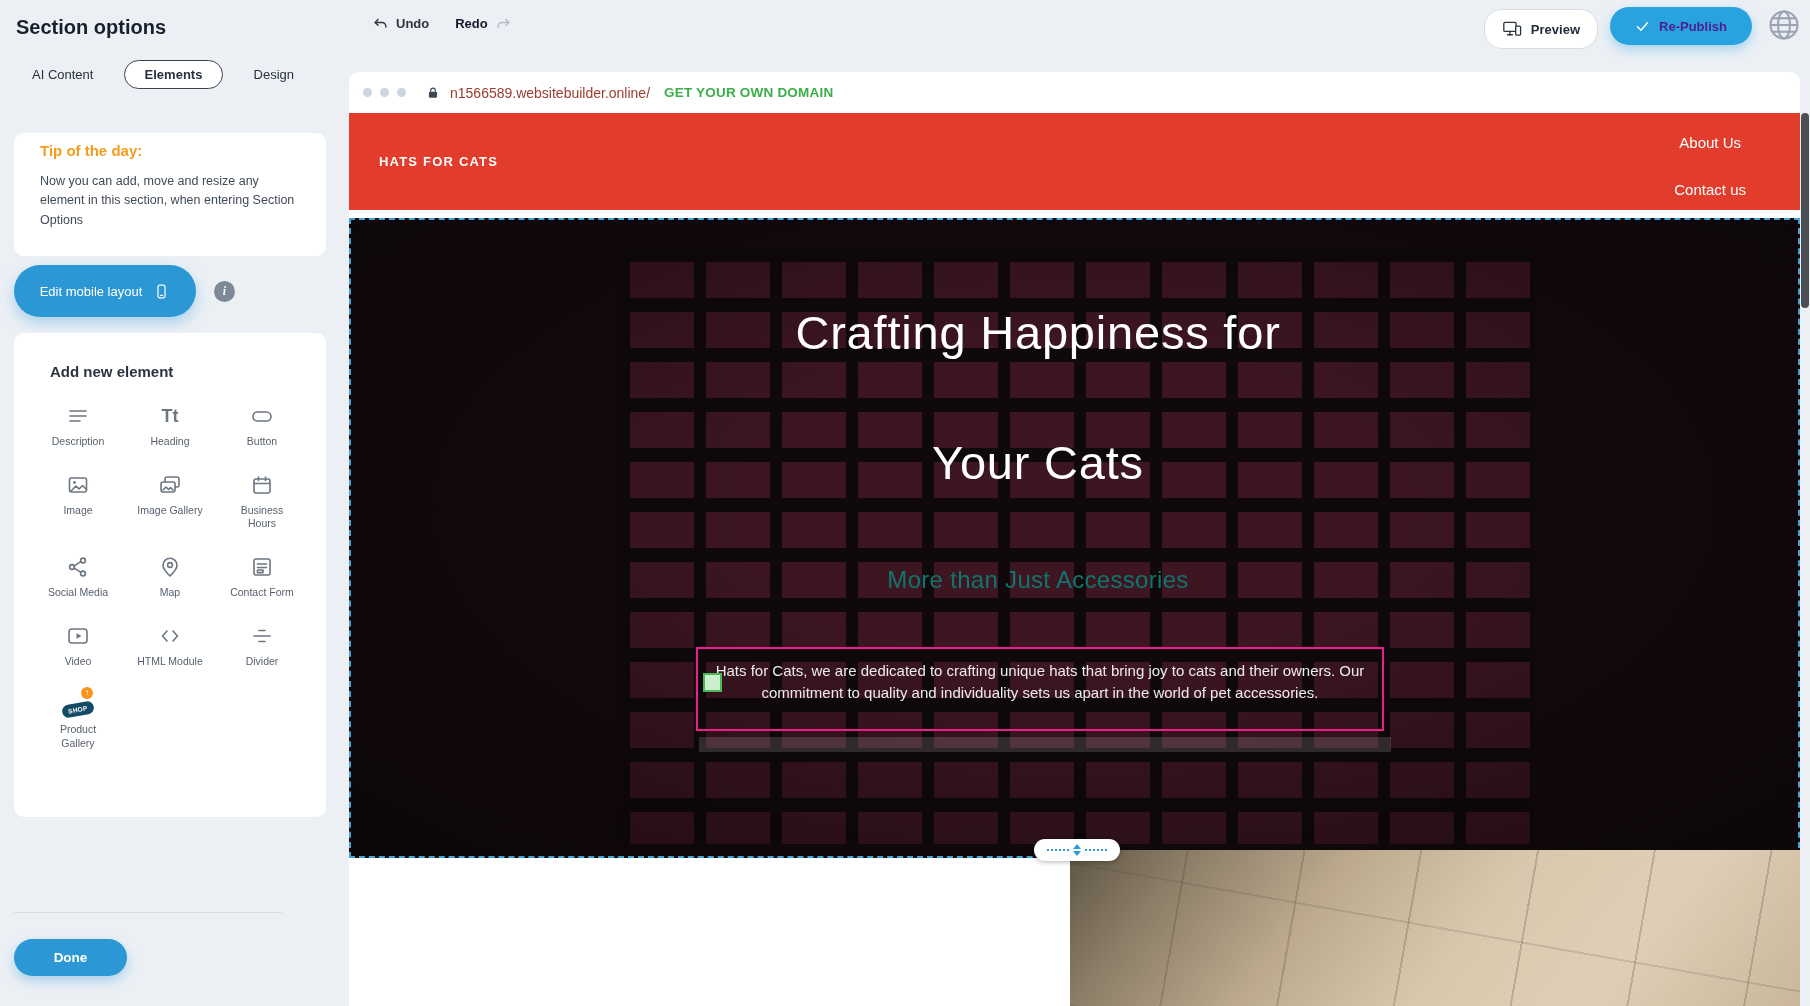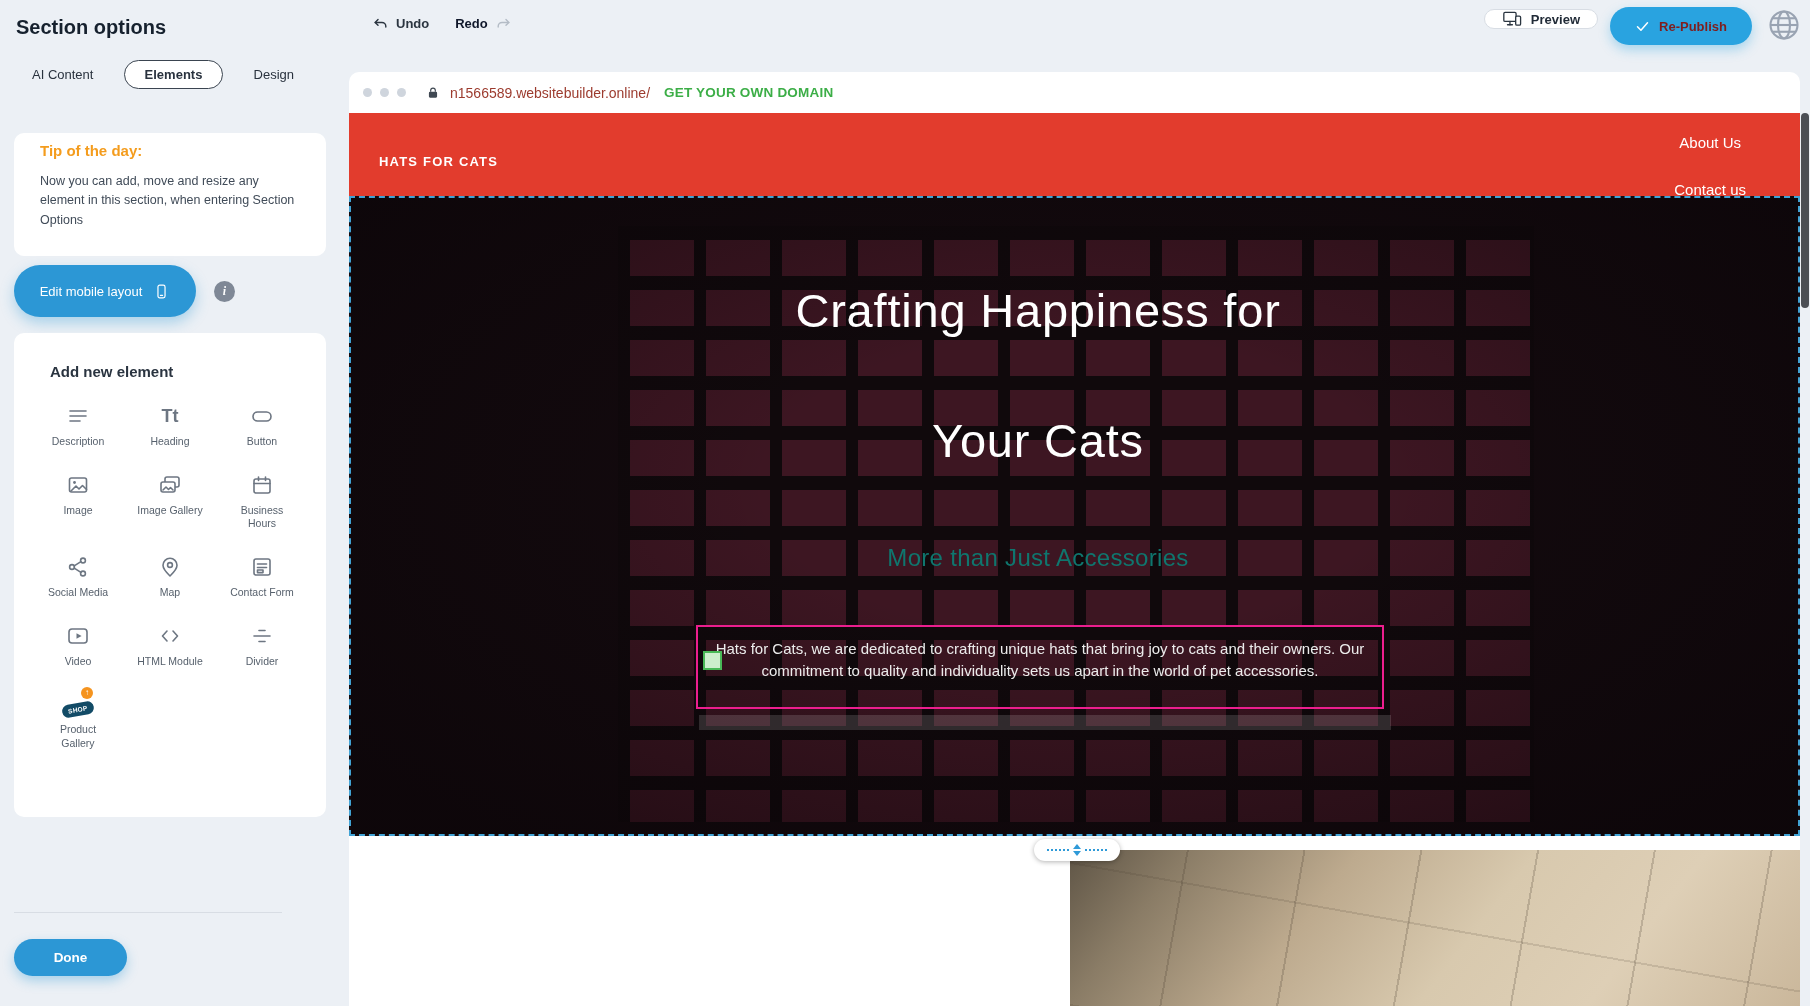--- a/index.html
+++ b/index.html
@@ -10,26 +10,26 @@
   
   .section-title { position:absolute; left:16px; top:16px; font-size:20px; font-weight:700; color:#16212e; }
   .undo-redo { position:absolute; left:372px; top:15px; display:flex; align-items:center; gap:26px; }
   .undo-btn, .redo-btn { display:flex; align-items:center; gap:7px; font-size:13px; font-weight:700; cursor:pointer; }
   .undo-btn { color:#2b3540; }
   .redo-btn { color:#0f172a; }
   .undo-btn svg, .redo-btn svg { width:17px; height:17px; fill:none; stroke-width:2; stroke-linecap:round; stroke-linejoin:round; }
   .undo-btn svg { stroke:#2b3540; }
   .redo-btn svg { stroke:#b4bcc6; }
 
-  .preview-btn { position:absolute; right:212px; top:9px; height:20px; padding:0 17px; border-radius:18px;
+  .preview-btn { position:absolute; right:212px; top:9px; height:40px; padding:0 17px; border-radius:18px;
     background:#fff; border:1px solid #d8dde4; display:flex; align-items:center; gap:9px;
     font-size:13px; font-weight:700; color:#222c38; cursor:pointer; }
   .preview-btn svg { width:20px; height:18px; fill:none; stroke:#2a3540; stroke-width:1.6; stroke-linecap:round; }
   .republish-btn { position:absolute; right:58px; top:7px; height:38px; width:142px; border-radius:19px;
-    background:#29a3e0; color:#7f1d1d; display:flex; align-items:center; justify-content:center; gap:9px;
+    background:#29a3e0; color:#4c1d95; display:flex; align-items:center; justify-content:center; gap:9px;
     font-size:13px; font-weight:700; cursor:pointer; box-shadow:0 5px 12px rgba(41,163,224,.35); }
   .republish-btn svg { width:15px; height:13px; fill:none; stroke:#fff; stroke-width:2.4; stroke-linecap:round; stroke-linejoin:round; }
   .globe-btn { position:absolute; right:8px; top:7px; width:36px; height:36px; cursor:pointer; }
   .globe-btn svg { width:36px; height:36px; fill:none; stroke:#99a3b2; stroke-width:1.4; }
 
   
   .tabs { position:absolute; left:28px; top:60px; width:270px; display:flex; justify-content:space-between; align-items:center; }
   .tab { font-size:13px; color:#29323e; padding:6px 4px; border-radius:16px; cursor:pointer; }
   .tab.active { background:#fff; border:1px solid #3a4450; padding:6px 20px; font-weight:600; }
 
@@ -74,21 +74,21 @@
 
   
   .site { position:absolute; left:349px; top:113px; width:1451px; height:893px; background:#fff; overflow:hidden; }
   .site-header { position:absolute; left:0; top:0; width:100%; height:97px; background:#e23c2d; display:flex; align-items:center; }
   .logo { margin-left:30px; color:#fff; font-weight:700; font-size:13px; letter-spacing:1.2px; }
   .site-nav { margin-left:auto; margin-right:54px; display:flex; align-items:center; gap:30px; color:#fff; font-size:15px;flex-direction:column; }
   .nav-item { cursor:pointer; }
   .nav-item.active { font-weight:600; padding-bottom:6px; border-bottom:2px solid #fff; }
   .nav-more { letter-spacing:1px; opacity:.95; }
 
-  .hero { position:absolute; left:0; top:83px; width:1451px; height:640px; background:#130a0e; border:2px dashed rgba(70,180,235,.9); }
+  .hero { position:absolute; left:0; top:105px; width:1451px; height:640px; background:#130a0e; border:2px dashed rgba(70,180,235,.9); }
   .tiles { position:absolute; left:267px; top:28px; width:916px; height:596px; background-color:#401724;
     background-image:
       repeating-linear-gradient(to right, #10090c 0 12px, rgba(0,0,0,0) 12px 76px),
       repeating-linear-gradient(to bottom, #10090c 0 14px, rgba(0,0,0,0) 14px 50px);
     opacity:.95; }
   .hero-vignette { position:absolute; left:0; top:0; width:100%; height:100%;
     background:radial-gradient(ellipse at 50% 45%, rgba(20,8,12,0) 30%, rgba(8,3,6,.5) 90%); pointer-events:none; }
   .hero-h1-line1, .hero-h1-line2 { position:absolute; left:0; width:1374px; text-align:center;
     color:#fff; font-size:47px; font-weight:500; letter-spacing:.8px; }
   .hero-h1-line1 { top:85px; }

